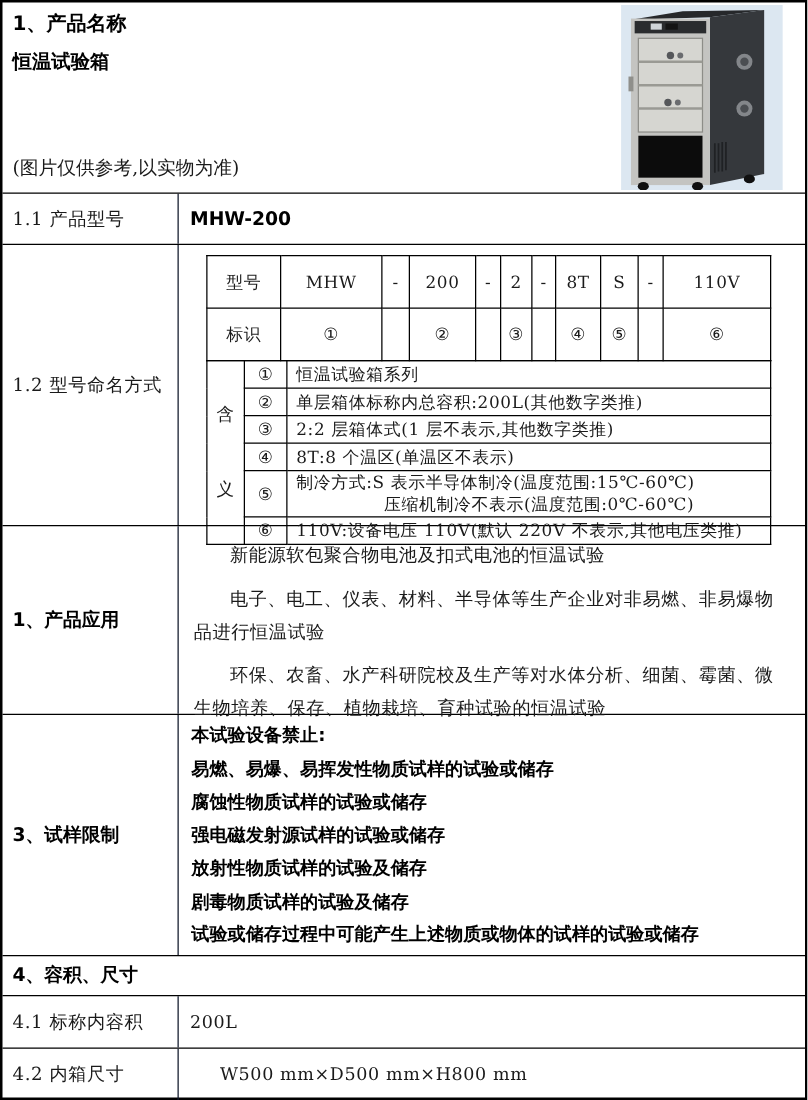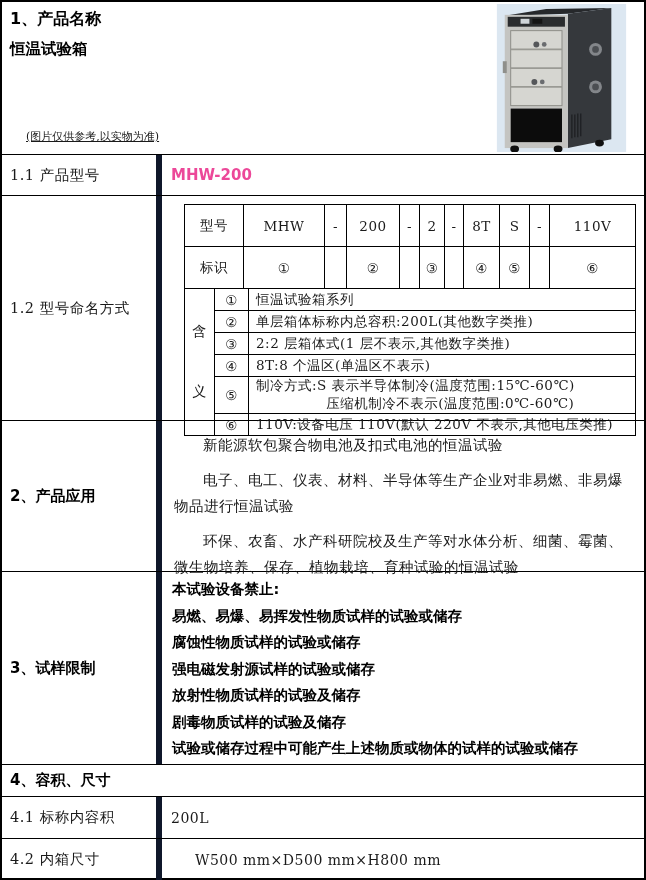--- a/index.html
+++ b/index.html
@@ -4,46 +4,46 @@
 <style>
   html,body { margin:0; padding:0; background:#fff; }
   .sheet {
     position:relative; width:646px; height:880px; box-sizing:border-box;
     border:2px solid #000; background:#fff;
     font-family:"DejaVu Serif", serif; color:#1a1a1a;
   }
   .row { display:flex; border-bottom:1px solid #000; box-sizing:border-box; }
   .row:last-child { border-bottom:none;gap:24px; }
   .label-cell {
-    width:160px; box-sizing:border-box; border-right:6px solid #0f172a;
+    width:141px; box-sizing:border-box; border-right:1px solid #0f172a;
     padding-left:8px; display:flex; align-items:center; flex-shrink:0;
   }
   .value-cell { flex:1; box-sizing:border-box; padding-left:9px; display:flex; align-items:center; }
   .plain-label { font-size:14.5px; letter-spacing:0.5px; }
   .bold-label { font-family:"DejaVu Sans", sans-serif; font-weight:bold; font-size:15px; color:#000; }
   
   .r1 { height:153px; position:relative; display:block; }
   .r1 .heading { font-family:"DejaVu Sans", sans-serif; font-weight:bold; font-size:16px; color:#000; padding:7px 0 0 8px; }
   .r1 .product-name { font-family:"DejaVu Sans", sans-serif; font-weight:bold; font-size:15.5px; color:#000; padding:9px 0 0 8px; }
-  .r1 .photo-note { position:absolute; left:24px; bottom:10px; font-size:11px;text-decoration:underline; }
+  .r1 .photo-note { position:absolute; left:8px; bottom:10px; font-size:15px; }
   .r1 .photo { position:absolute; top:2px; right:17px; width:131px; height:148px; }
   
   .r2 { height:41px; }
   .r3 { height:225px; }
   .r3 .value-cell { display:block; padding:8px 0 0 22px; }
   .r4 { height:151px; }
   .r4 .value-cell { display:block; padding:2px 12px 0 12px; }
   .r4 p { margin:10px 0 0 0; font-size:14.5px; line-height:1.75; text-indent:2em; letter-spacing:0.5px; }
   .r5 { height:193px; }
   .r5 .value-cell { display:block; padding:4px 10px 0 10px; }
   .r5 .restrict-line { font-family:"DejaVu Sans", sans-serif; font-weight:bold; color:#000; font-size:14.5px; line-height:1.83; }
   .r6 { height:32px; align-items:center; padding-left:8px; }
   .r7 { height:42px; }
   .r8 { height:41px; }
-  .model-value { font-family:"DejaVu Sans", sans-serif; font-weight:bold; font-size:15px; color:#ec4899; }
+  .model-value { font-family:"DejaVu Sans", sans-serif; font-weight:bold; font-size:15px; color:#000000; }
   .mono-ish { font-size:14px; letter-spacing:0.5px; }
   
   table.nested { border-collapse:collapse; table-layout:fixed; }
   table.nested td {
     border:1px solid #000; font-size:13.5px; padding:0 4px; box-sizing:border-box;
     text-align:center; vertical-align:middle; letter-spacing:0.5px;
   }
   table.code-table { width:451px; }
   table.code-table td { height:42px;text-align:center; }
   table.meaning-table { width:451px; margin-top:-1px; }
@@ -197,21 +197,21 @@
         <tr>
           <td>⑥</td>
           <td class="desc">110V:设备电压 110V(默认 220V 不表示,其他电压类推)</td>
         </tr>
       </tbody>
         </table>
     </div>
   </div>
 
   <div class="row r4">
-    <div class="label-cell bold-label">2、产品应用</div>
+    <div class="label-cell bold-label">1、产品应用</div>
     <div class="value-cell">
       <p>新能源软包聚合物电池及扣式电池的恒温试验</p>
       <p>电子、电工、仪表、材料、半导体等生产企业对非易燃、非易爆物品进行恒温试验</p>
       <p>环保、农畜、水产科研院校及生产等对水体分析、细菌、霉菌、微生物培养、保存、植物栽培、育种试验的恒温试验</p>
     </div>
   </div>
 
   <div class="row r5">
     <div class="label-cell bold-label">3、试样限制</div>
     <div class="value-cell">

